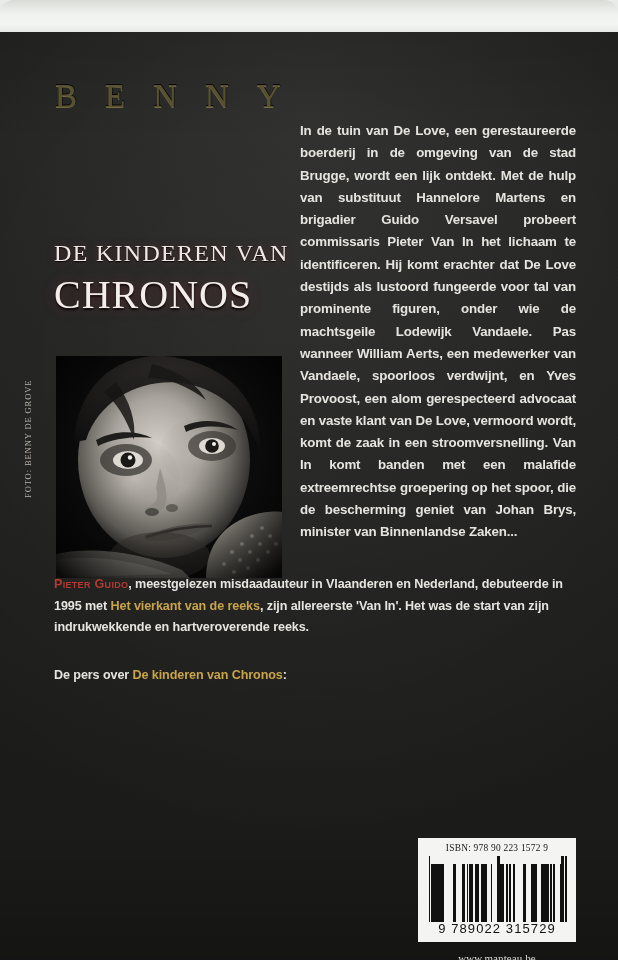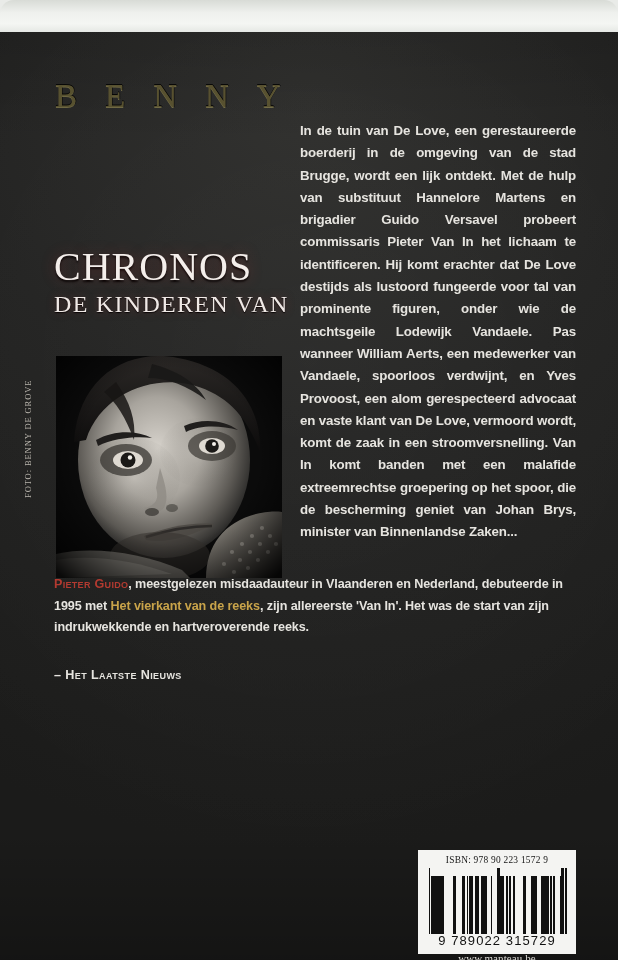--- a/index.html
+++ b/index.html
@@ -219,21 +219,20 @@
   
   #barcode-box {
     position: absolute;
     left: 418px;
     top: 806px;
     width: 158px;
     height: 104px;
     background: #f4f4f2;
     z-index: 3;
     padding: 0;
-    margin-top: 12px;
   }
   #isbn-text {
     font-family: "Liberation Serif", serif;
     font-size: 9.4px;
     color: #161616;
     text-align: center;
     letter-spacing: 0.25px;
     padding-top: 5px;
     font-variant: small-caps;
   }
@@ -277,22 +276,22 @@
 <div id="page">
   <div id="page-topsheen"></div>
 
   <div id="cover">
 
     <div id="author-name">
       <div class="author-line l2">BENNY</div>
     </div>
 
     <div id="title-block">
+      <div id="title-line1">DE KINDEREN VAN</div>
       <div id="title-line2">CHRONOS</div>
-      <div id="title-line1">DE KINDEREN VAN</div>
     </div>
 
     <div id="photo-credit">FOTO: BENNY DE GROVE</div>
 
     <div id="author-photo">
       <svg width="226" height="222" viewBox="0 0 226 222">
         <defs>
           <radialGradient id="faceLight" cx="46%" cy="44%" r="62%">
             <stop offset="0%" stop-color="#d6d2cb"></stop>
             <stop offset="42%" stop-color="#a8a49d"></stop>
@@ -374,21 +373,21 @@
         <rect width="226" height="222" fill="url(#vign)"></rect>
       </svg>
     </div>
 
     <div id="blurb">In de tuin van De Love, een gerestaureerde boerderij in de omgeving van de stad Brugge, wordt een lijk ontdekt. Met de hulp van substituut Hannelore Martens en brigadier Guido Versavel probeert commissaris Pieter Van In het lichaam te identificeren. Hij komt erachter dat De Love destijds als lustoord fungeerde voor tal van prominente figuren, onder wie de machtsgeile Lodewijk Vandaele. Pas wanneer William Aerts, een medewerker van Vandaele, spoorloos verdwijnt, en Yves Provoost, een alom gerespecteerd advocaat en vaste klant van De Love, vermoord wordt, komt de zaak in een stroomversnelling. Van In komt banden met een malafide extreemrechtse groepering op het spoor, die de bescherming geniet van Johan Brys, minister van Binnenlandse Zaken...</div>
 
     <div id="lower">
       <p id="bio"><span class="smallcaps-red">Pieter Guido</span><span>, meestgelezen misdaadauteur in Vlaanderen en Nederland, debuteerde in 1995 met </span><span class="gold">Het vierkant van de reeks</span><span>, zijn allereerste 'Van In'. Het was de start van zijn indrukwekkende en hartveroverende reeks.</span></p>
 
       <p id="press">
-        <span class="quote-line smallcaps">– Het Laatste Nieuws</span>
+        <span class="press-head"><span>De pers over </span><span class="gold">De kinderen van Chronos</span><span>:</span></span>
       </p>
     </div>
 
     <div id="publisher">
       <div id="publisher-name">Manteau</div>
       <div id="publisher-rule"></div>
       <div id="publisher-sub">THRILLER</div>
     </div>
 
     <div id="barcode-box">

